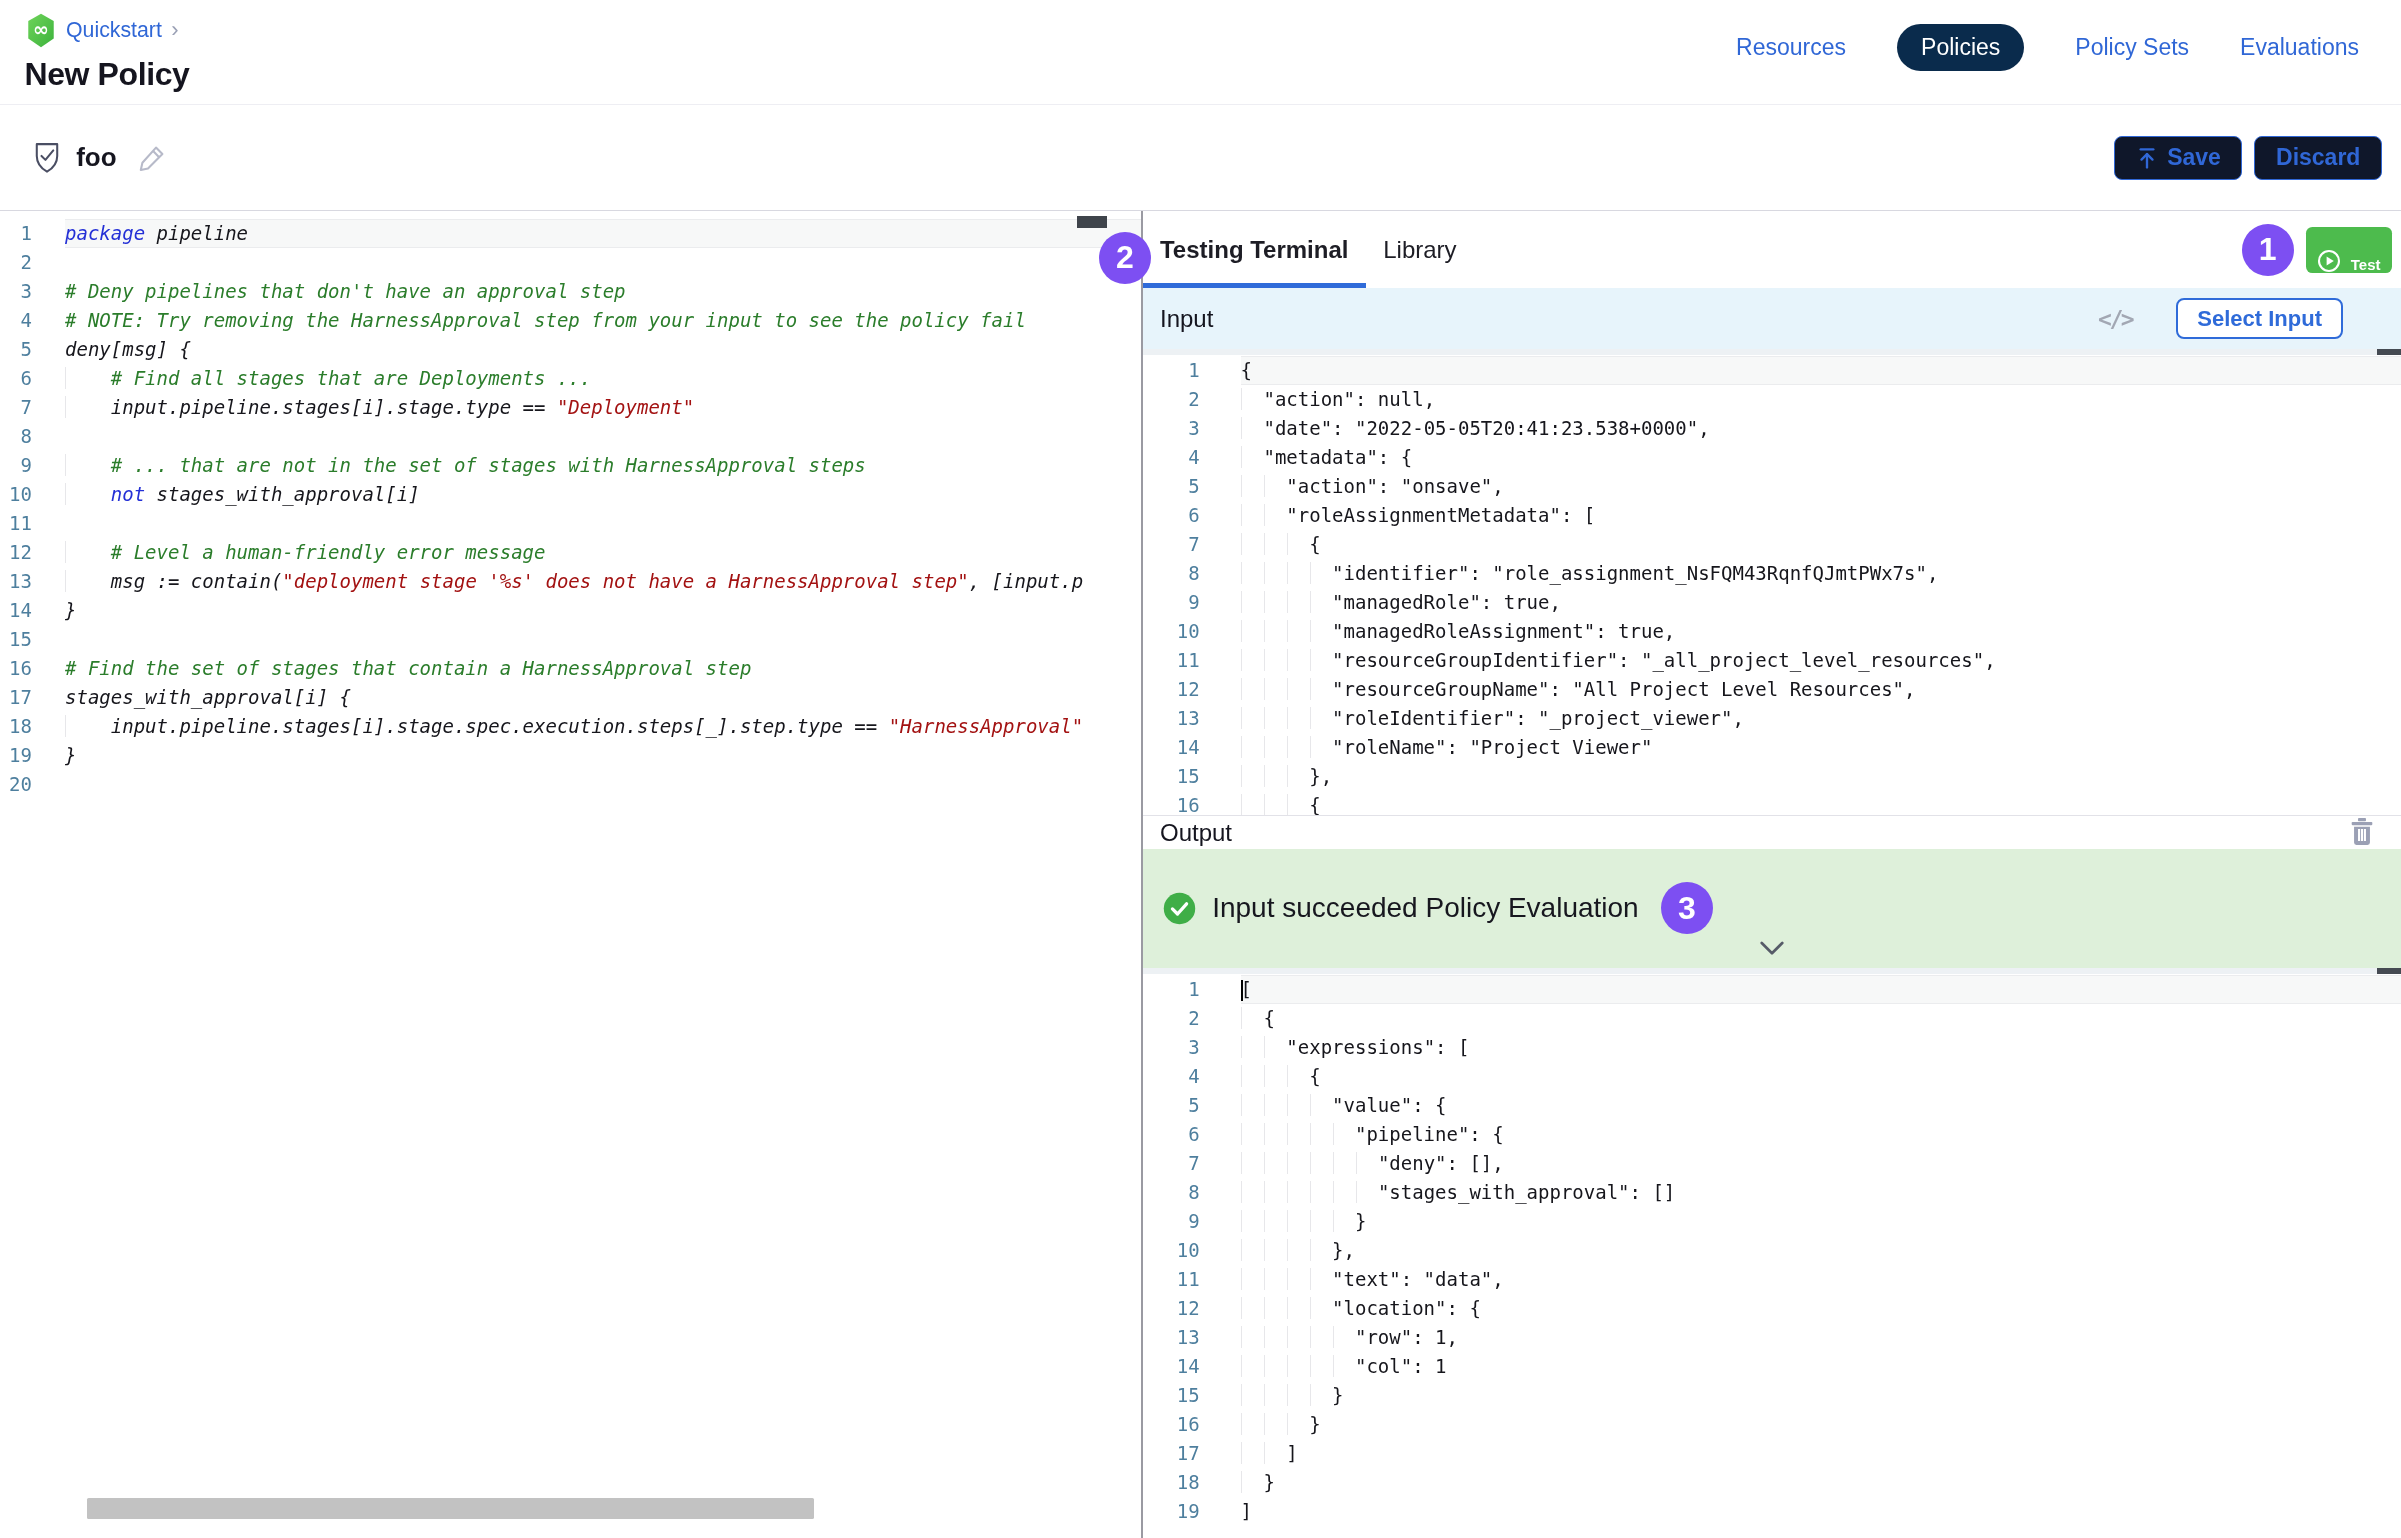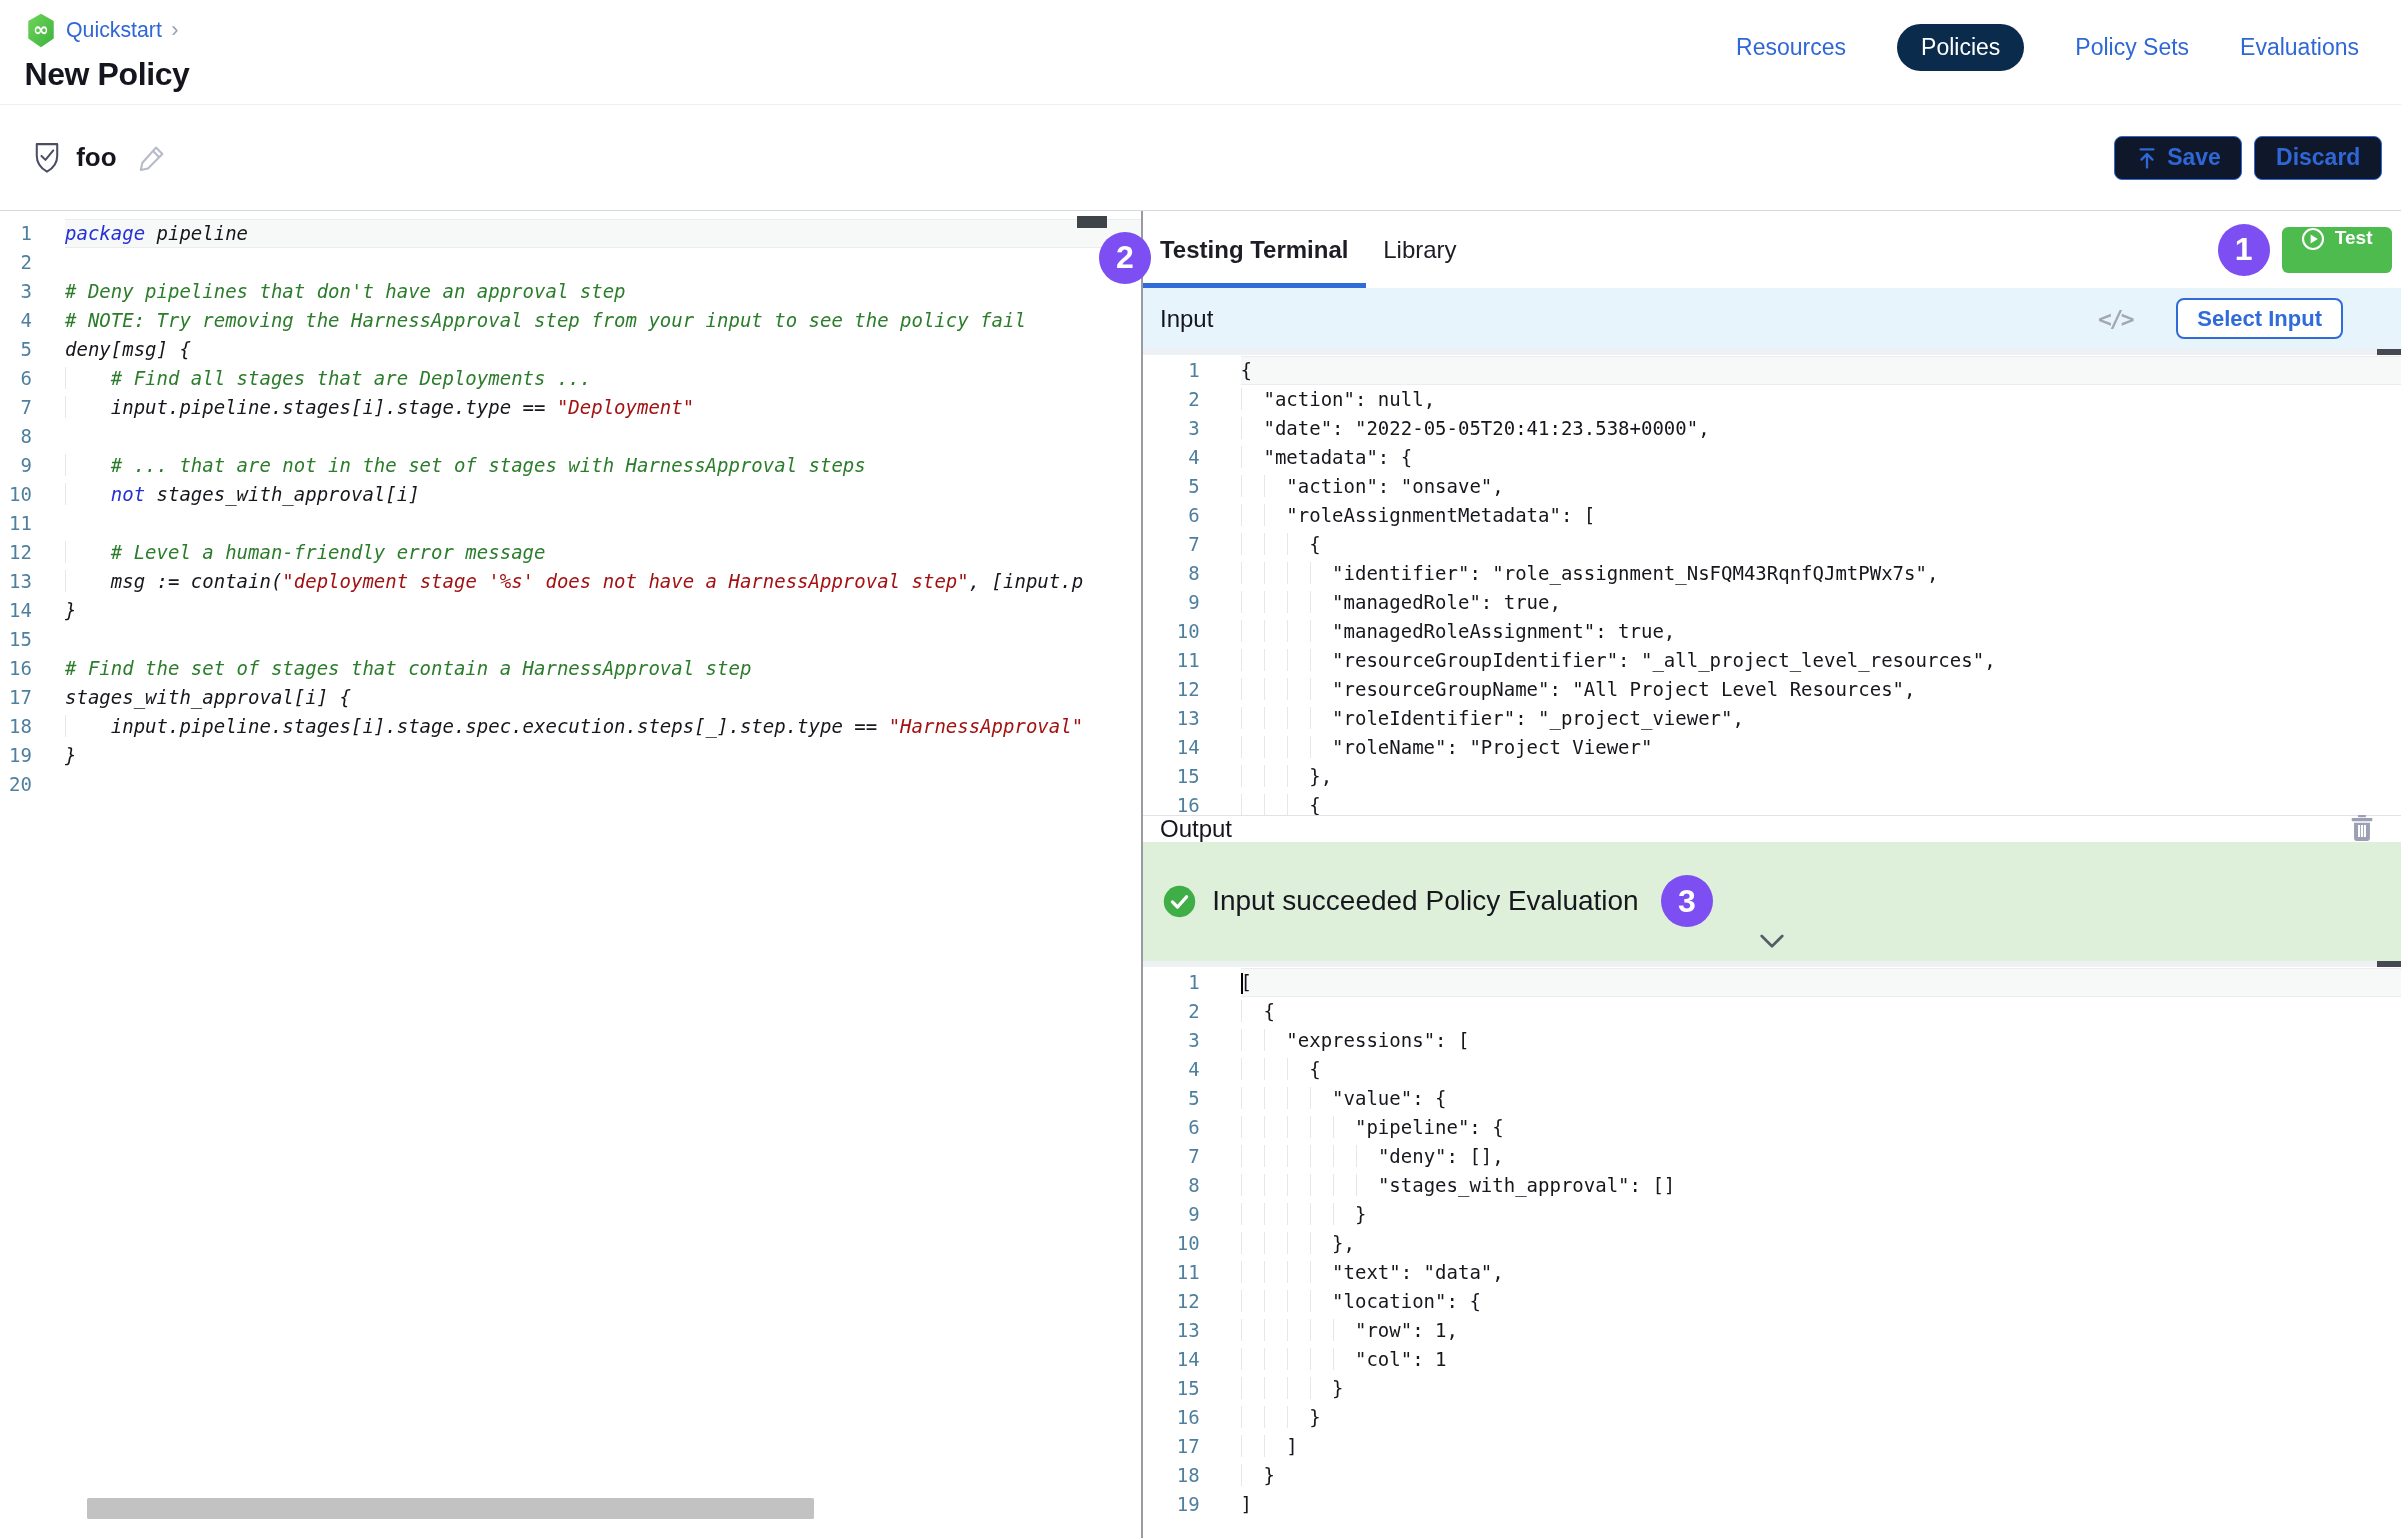--- a/index.html
+++ b/index.html
@@ -57,37 +57,37 @@
 
   
   .tabrow { height:77px; display:flex; align-items:stretch; padding-right:9.5px; }
   .tab { display:flex; align-items:center; padding:0 17.4px; font-size:24px; color:#1d1d25; position:relative; cursor:pointer; }
   .tab.active { font-weight:700; }
   .tab.active::after { content:""; position:absolute; left:0; right:0; bottom:0; height:4.7px; background:#2f6bd9; }
   .tabrow .spacer { flex:1; }
   .abadge { width:52px; height:52px; border-radius:50%; background:#7d4ff2; color:#fff;
             font-size:32px; font-weight:700; display:flex; align-items:center; justify-content:center; flex:none; }
   .tabrow .abadge { align-self:center; margin-right:12.6px; }
-  .btn-test { align-self:center; display:inline-flex; align-items:flex-start; gap:9.5px; height:46px;
-              padding:0 19px; background:#4dbb4d; border:none; border-radius:6.3px; color:#fff;
-              font-size:19px; font-weight:600; cursor:pointer; }
+  .btn-test { align-self:center; display:inline-flex; align-items:flex-end; gap:9.5px; height:46px;
+              padding:0 11px; background:#4dbb4d; border:none; border-radius:6.3px; color:#fff;
+              font-size:15px; font-weight:600; cursor:pointer; }
 
   .sec-head { height:61px; background:#e7f4fb; display:flex; align-items:center; padding:0 58px 0 17.4px;gap:20px; }
   .sec-label { font-size:24px; color:#15151f; }
   .code-icon { margin-left:auto; font-family:"DejaVu Sans Mono",monospace; font-size:23px; font-weight:700;
                color:#a2a7b3; letter-spacing:-2.4px; margin-right:24px; cursor:pointer; }
   .btn-select { height:41px; padding:0 19px; border:2px solid #2f6bd9; border-radius:8px; color:#2f6bd9;
                 font-size:22px; font-weight:600; background:#fff; cursor:pointer; }
 
   .codewrap { position:relative; overflow:hidden; background:#fff; }
   #input-wrap { height:466px; }
   #input-code, #output-code { padding-top:7.1px; }
   #output-wrap { flex:1; }
 
-  .out-head { height:27px; border-top:0.8px solid #e2e2e8; display:flex; align-items:center; padding:0 27px 0 17.4px; }
+  .out-head { height:34px; border-top:0.8px solid #e2e2e8; display:flex; align-items:center; padding:0 27px 0 17.4px; }
   .trash { margin-left:auto; cursor:pointer; }
 
   .banner { height:119px; background:#def0da; }
   .banner-row { display:flex; align-items:center; gap:16px; padding:33px 0 0 20.6px; }
   .banner-text { font-size:28px; color:#17171f; }
   .banner-row .abadge { margin-left:6.3px; }
   .banner-chev { display:flex; justify-content:center; margin-top:4.7px; cursor:pointer; }
 
   .badge2 { position:absolute; top:20.6px; left:1099px; z-index:5; }
 </style>

